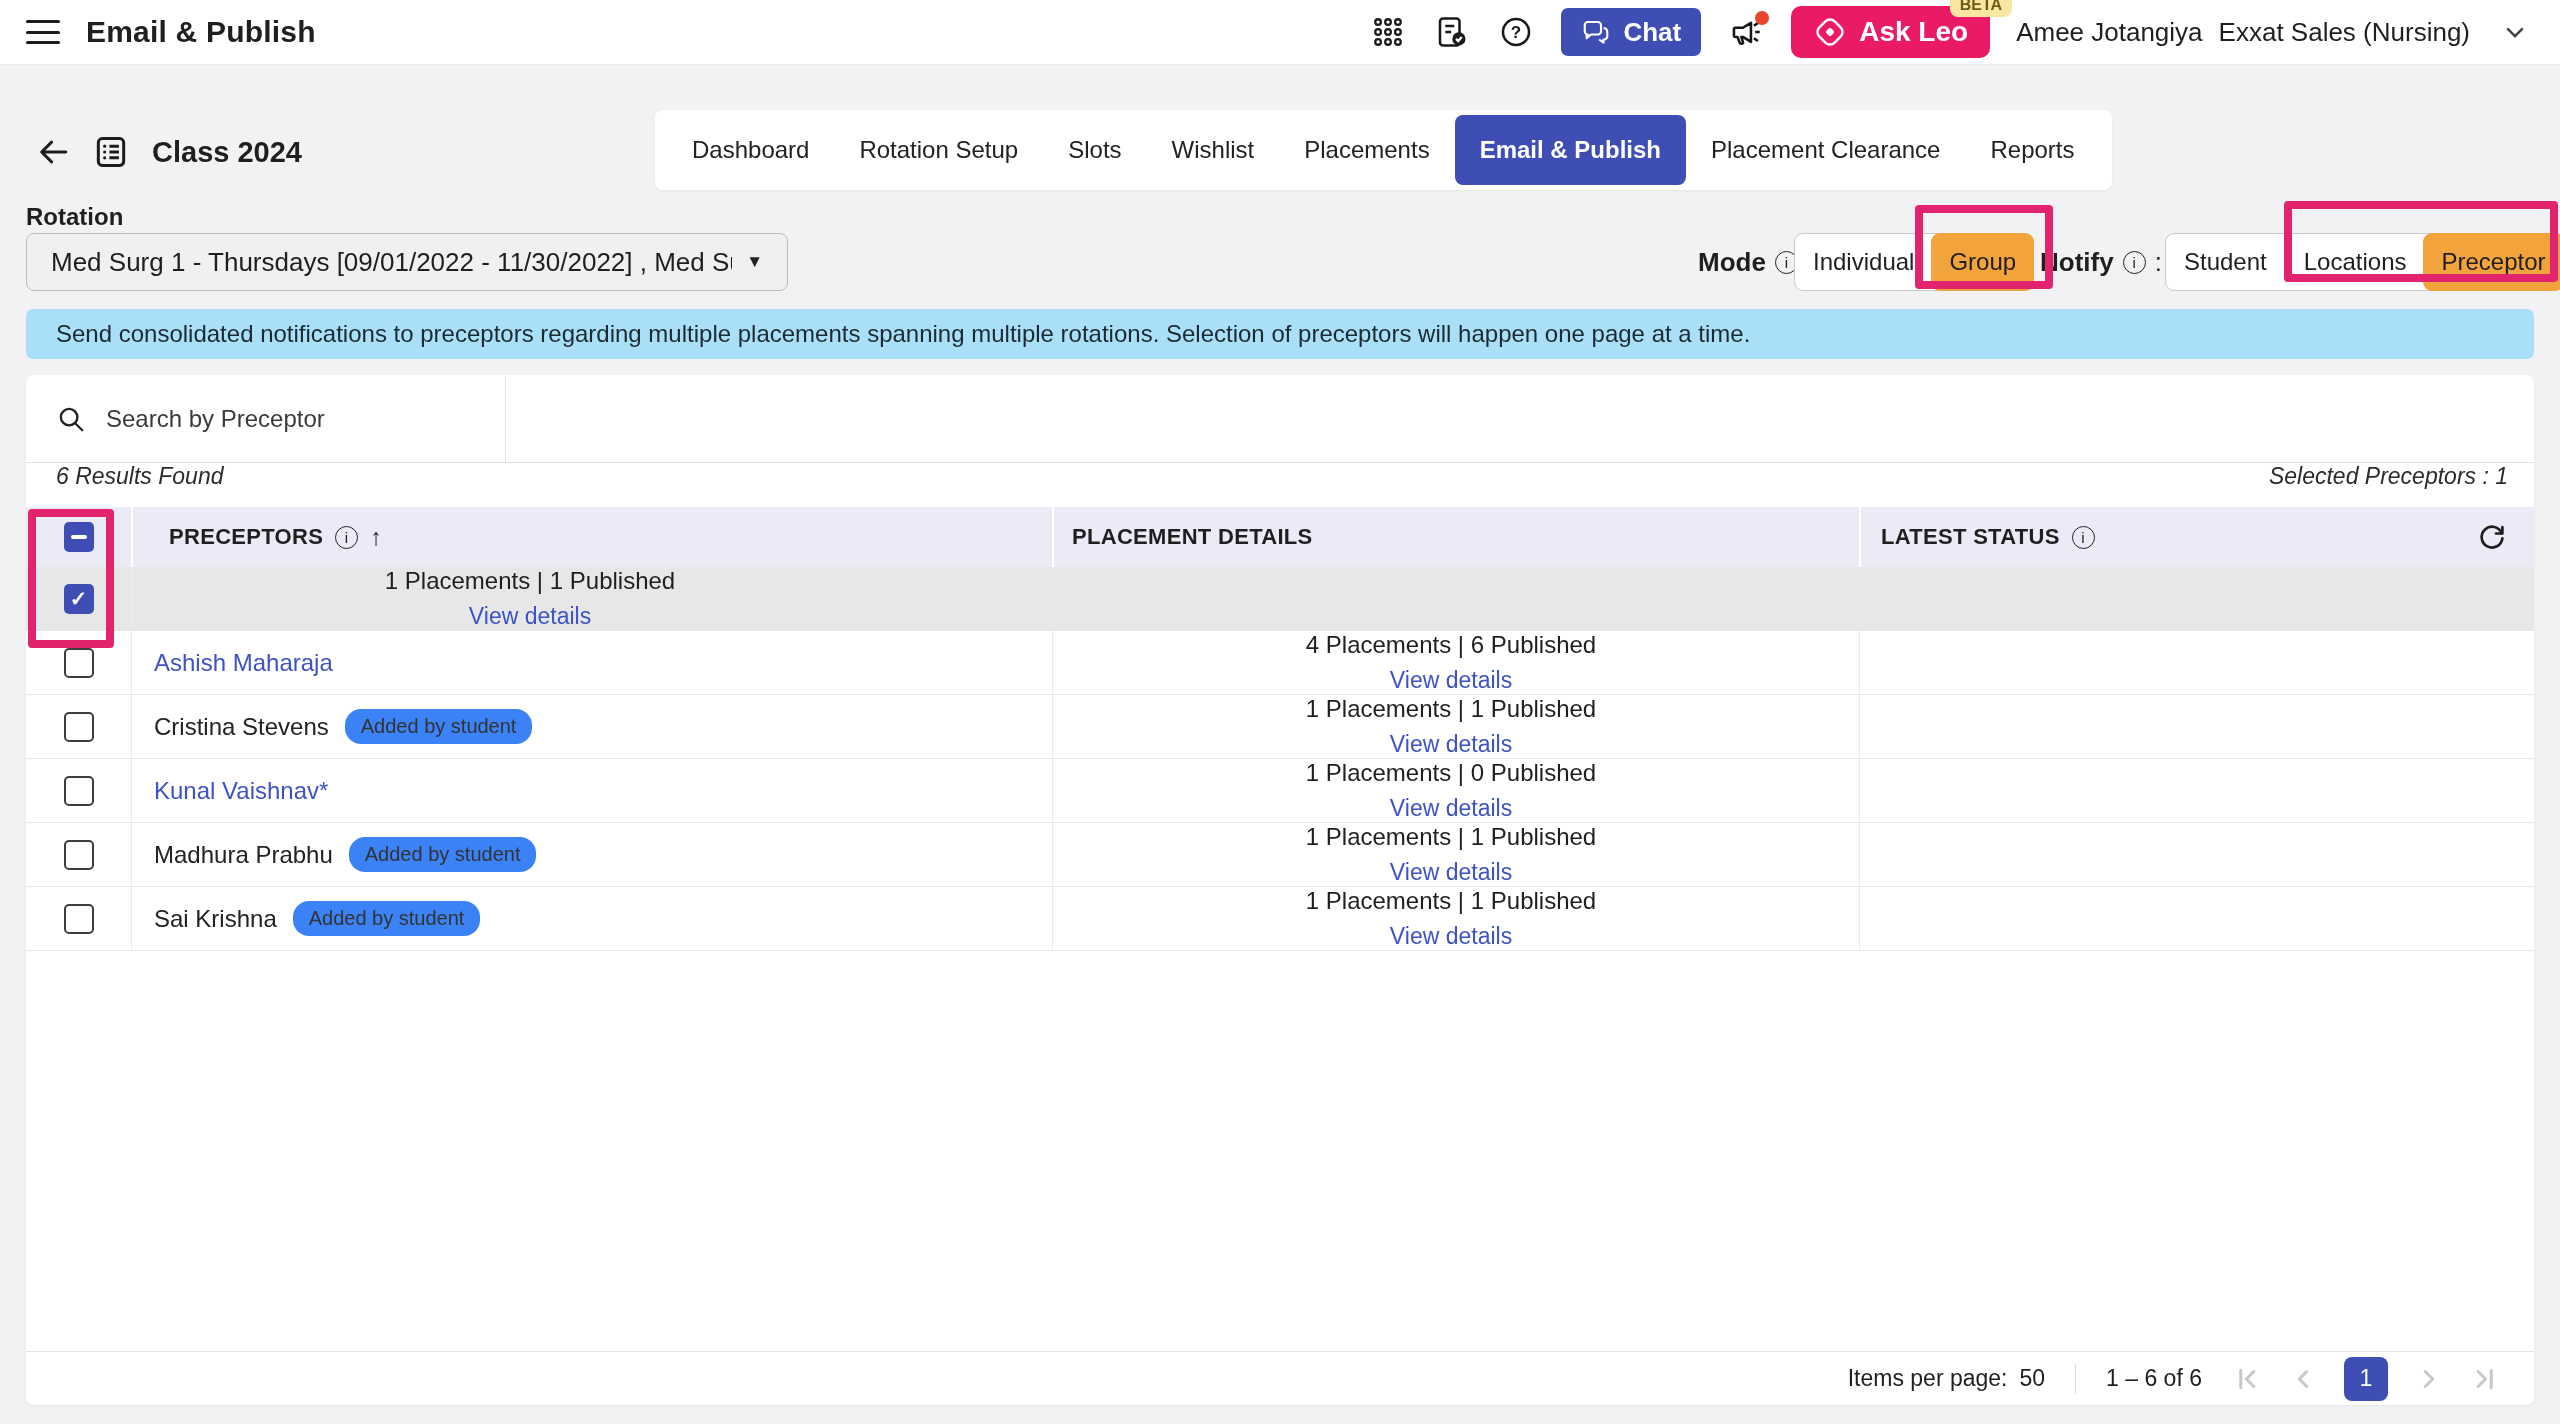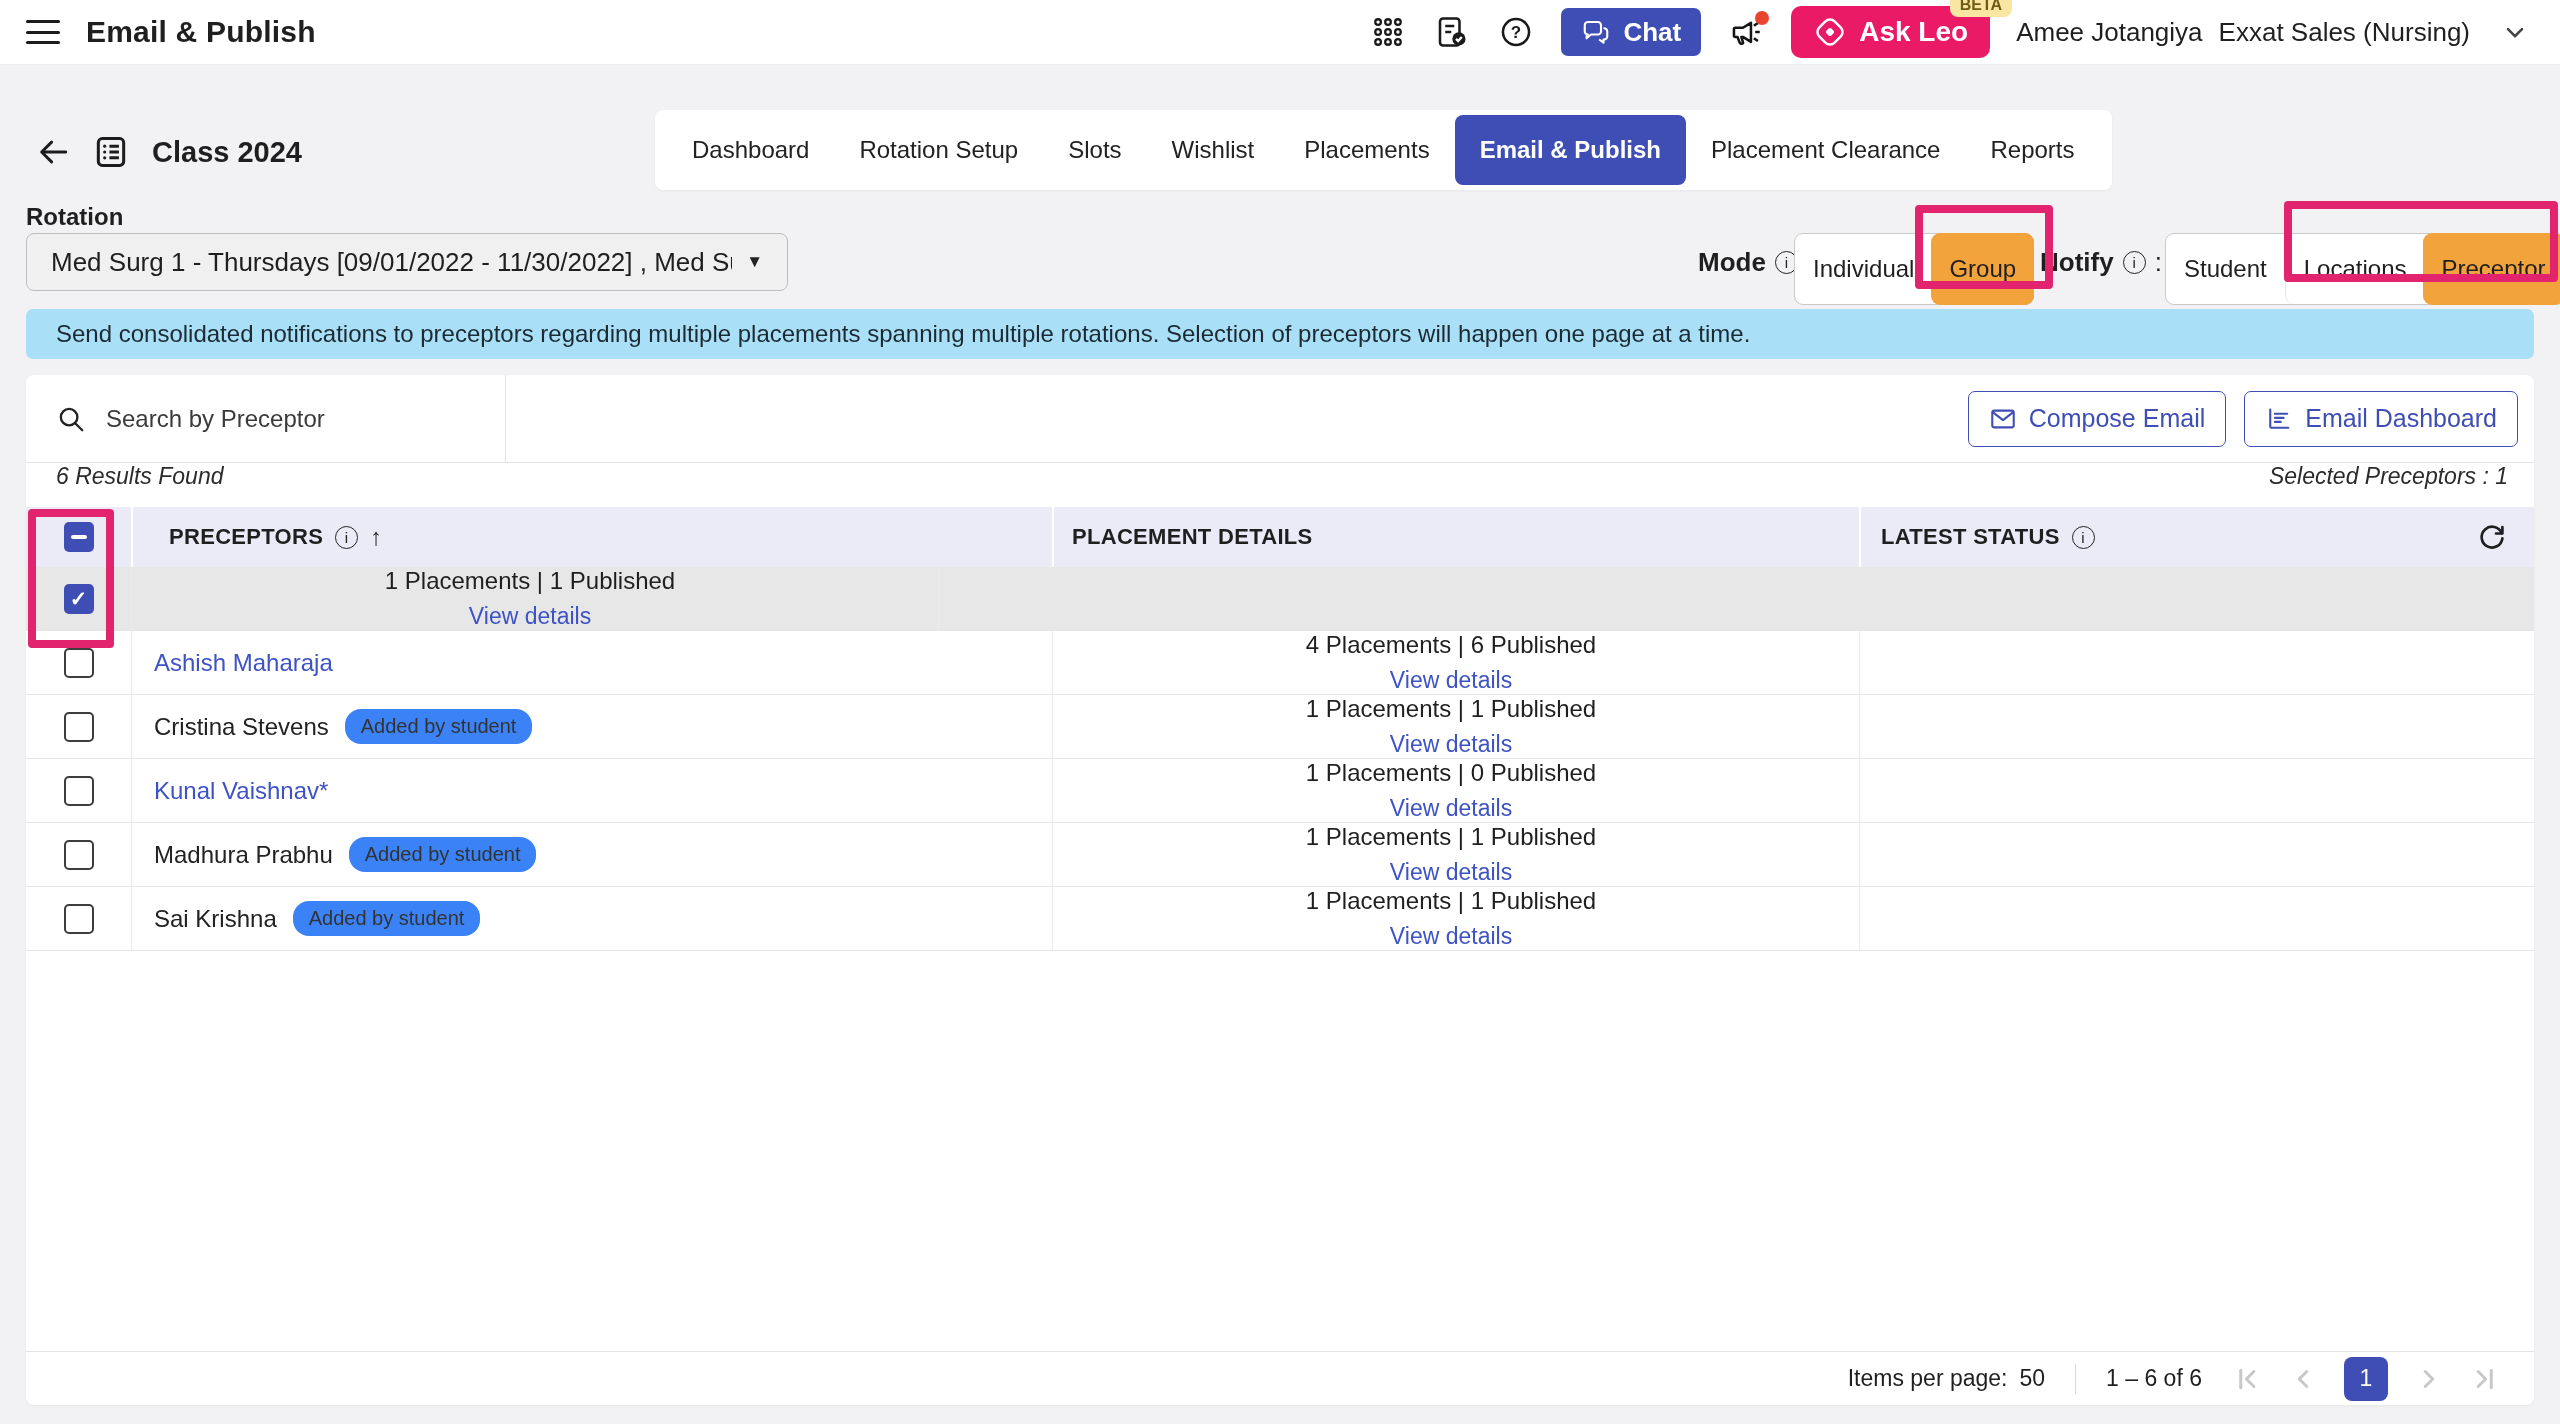--- a/index.html
+++ b/index.html
@@ -46,21 +46,21 @@
     align-items: center; padding: 0 24px; font-size: 26px; cursor: pointer; }
   .rotation-value { flex: 1; white-space: nowrap; overflow: hidden; }
   .caret { font-size: 17px; color: #222; margin-left: 14px; }
 
   .ctl-label { position: absolute; top: 168px; height: 58px; display: flex; align-items: center;
     gap: 9px; font-size: 26px; }
   .ctl-label .lbl { font-weight: 700; }
   .info-i { width: 23px; height: 23px; border: 1.6px solid #222; border-radius: 50%;
     display: inline-flex; align-items: center; justify-content: center; font-size: 15px;
     color: #222; font-weight: 400; }
-  .segctl { position: absolute; top: 168px; height: 72px; display: flex; align-items: stretch;
+  .segctl { position: absolute; top: 168px; height: 58px; display: flex; align-items: stretch;
     background: #fff; border: 1px solid #C9C9C9; border-radius: 9px; }
   .segment { display: flex; align-items: center; padding: 0 18px; font-size: 24px; color: #1f1f1f;
     cursor: pointer; border-radius: 9px; white-space: nowrap; }
   .segment + .segment { border-left: 1px solid #E4E4E4; }
   .segment.seg-active { background: var(--orange); margin: -1px; border-left: none; font-weight: 400; }
 
   .banner { position: absolute; left: 26px; top: 244px; width: 2508px; height: 50px;
     background: var(--banner_bg); border-radius: 7px; display: flex; align-items: center;
     padding: 0 30px; font-size: 24px; color: #1c2b33; }
 
@@ -276,40 +276,20 @@
     <div class="card-top">
       <div class="search-box">
         <span>
           <svg width="30" height="30" viewBox="0 0 24 24" fill="none" stroke="#222" stroke-width="1.9" stroke-linecap="round">
             <circle cx="10.5" cy="10.5" r="6.6"></circle>
               <path d="M15.6 15.6L21 21"></path>
           </svg>
         </span>
         <input class="search-input" placeholder="Search by Preceptor" style="">
       </div>
-      <div class="top-actions">
-        <button class="obtn">
-          <span>
-            <svg width="28" height="28" viewBox="0 0 24 24" fill="none" stroke="currentColor" stroke-width="1.8" stroke-linejoin="round">
-              <rect x="2.8" y="4.8" width="18.4" height="14.4" rx="1.8"></rect>
-                <path d="M3.5 6.3l8.5 6.6 8.5-6.6"></path>
-            </svg>
-          </span>
-          <span>Compose Email</span>
-        </button>
-        <button class="obtn">
-          <span>
-            <svg width="28" height="28" viewBox="0 0 24 24" fill="none" stroke="currentColor" stroke-width="1.8" stroke-linecap="round">
-              <path d="M4.5 4v14.5a1 1 0 0 0 1 1H20"></path>
-                <path d="M8.5 7.5H19M8.5 11H16M8.5 14.5h5"></path>
-            </svg>
-          </span>
-          <span>Email Dashboard</span>
-        </button>
-      </div>
     </div>
 
     <div class="results-row">
       <span>6 Results Found</span>
       <span>Selected Preceptors : 1</span>
     </div>
 
     <div class="thead">
       <div class="hc hc1">
         <span class="cb indeterminate" id="header-cb"></span>

